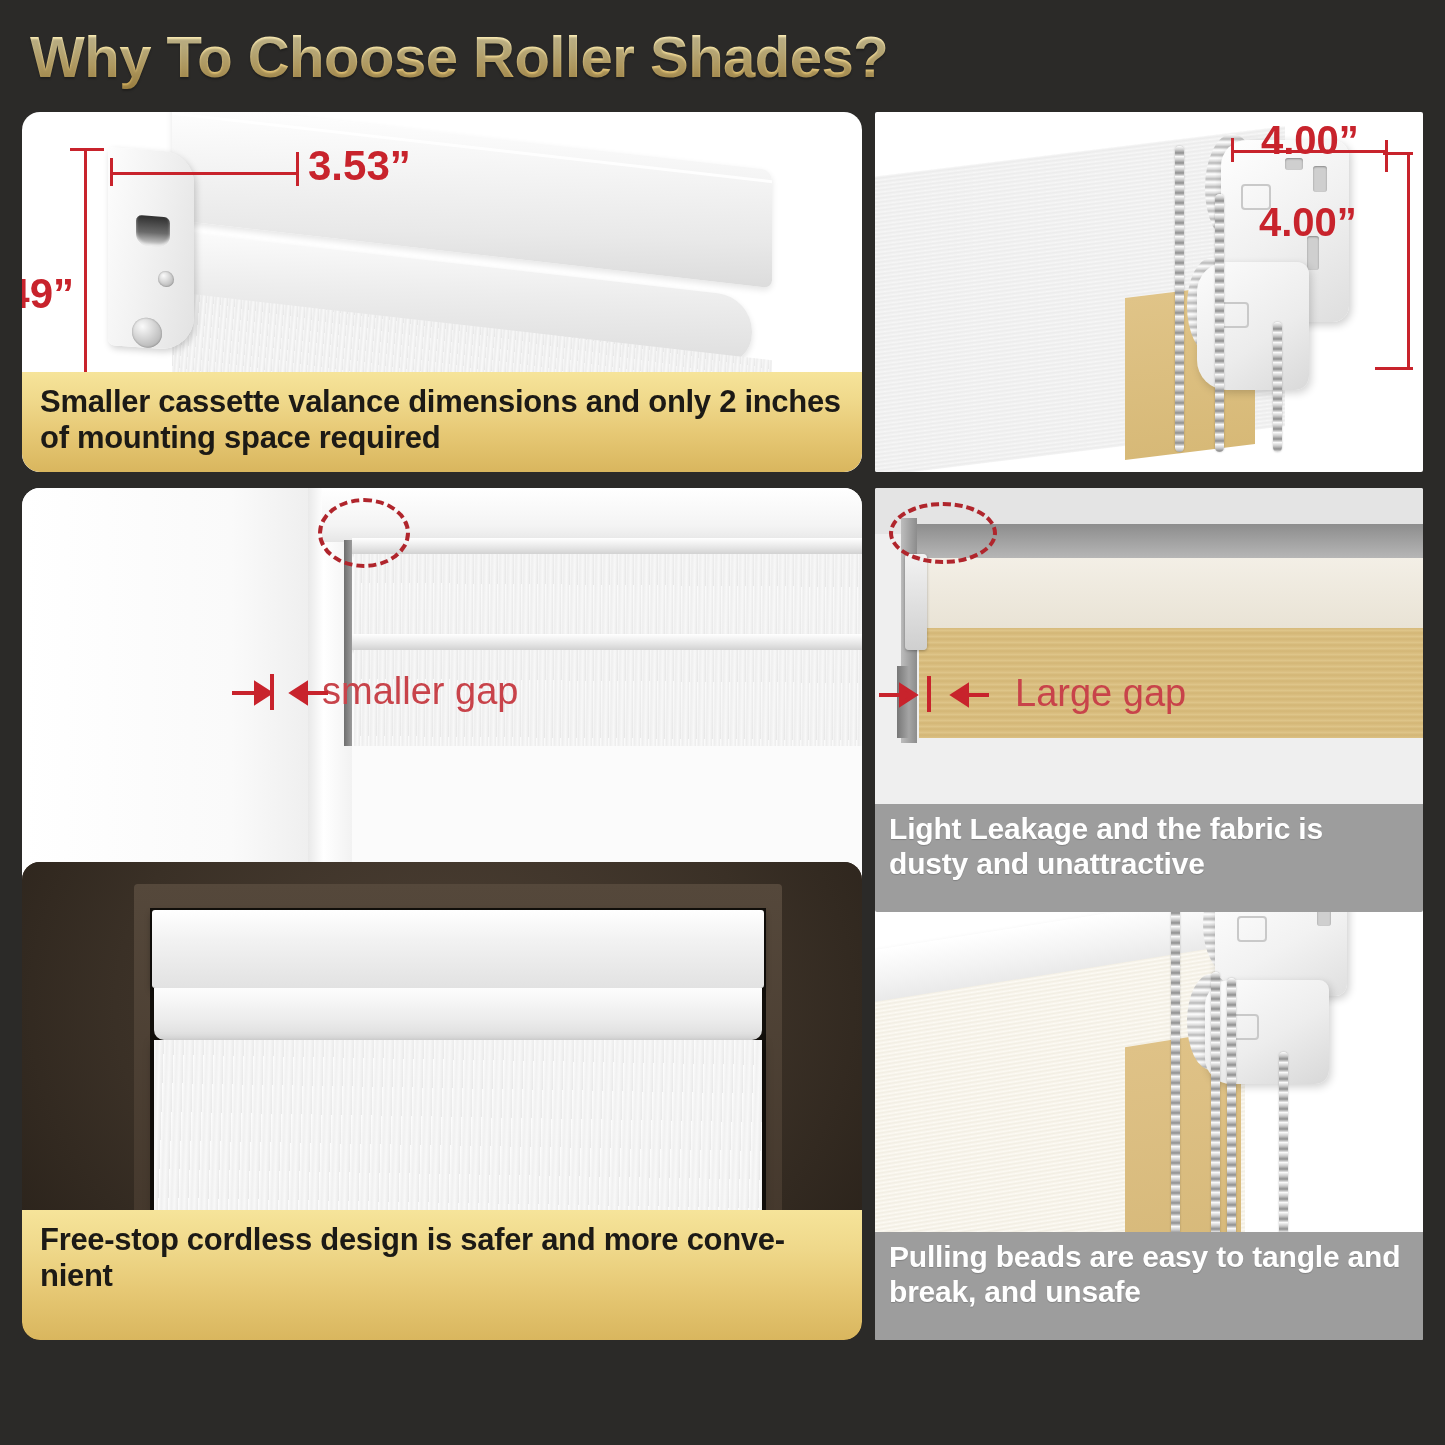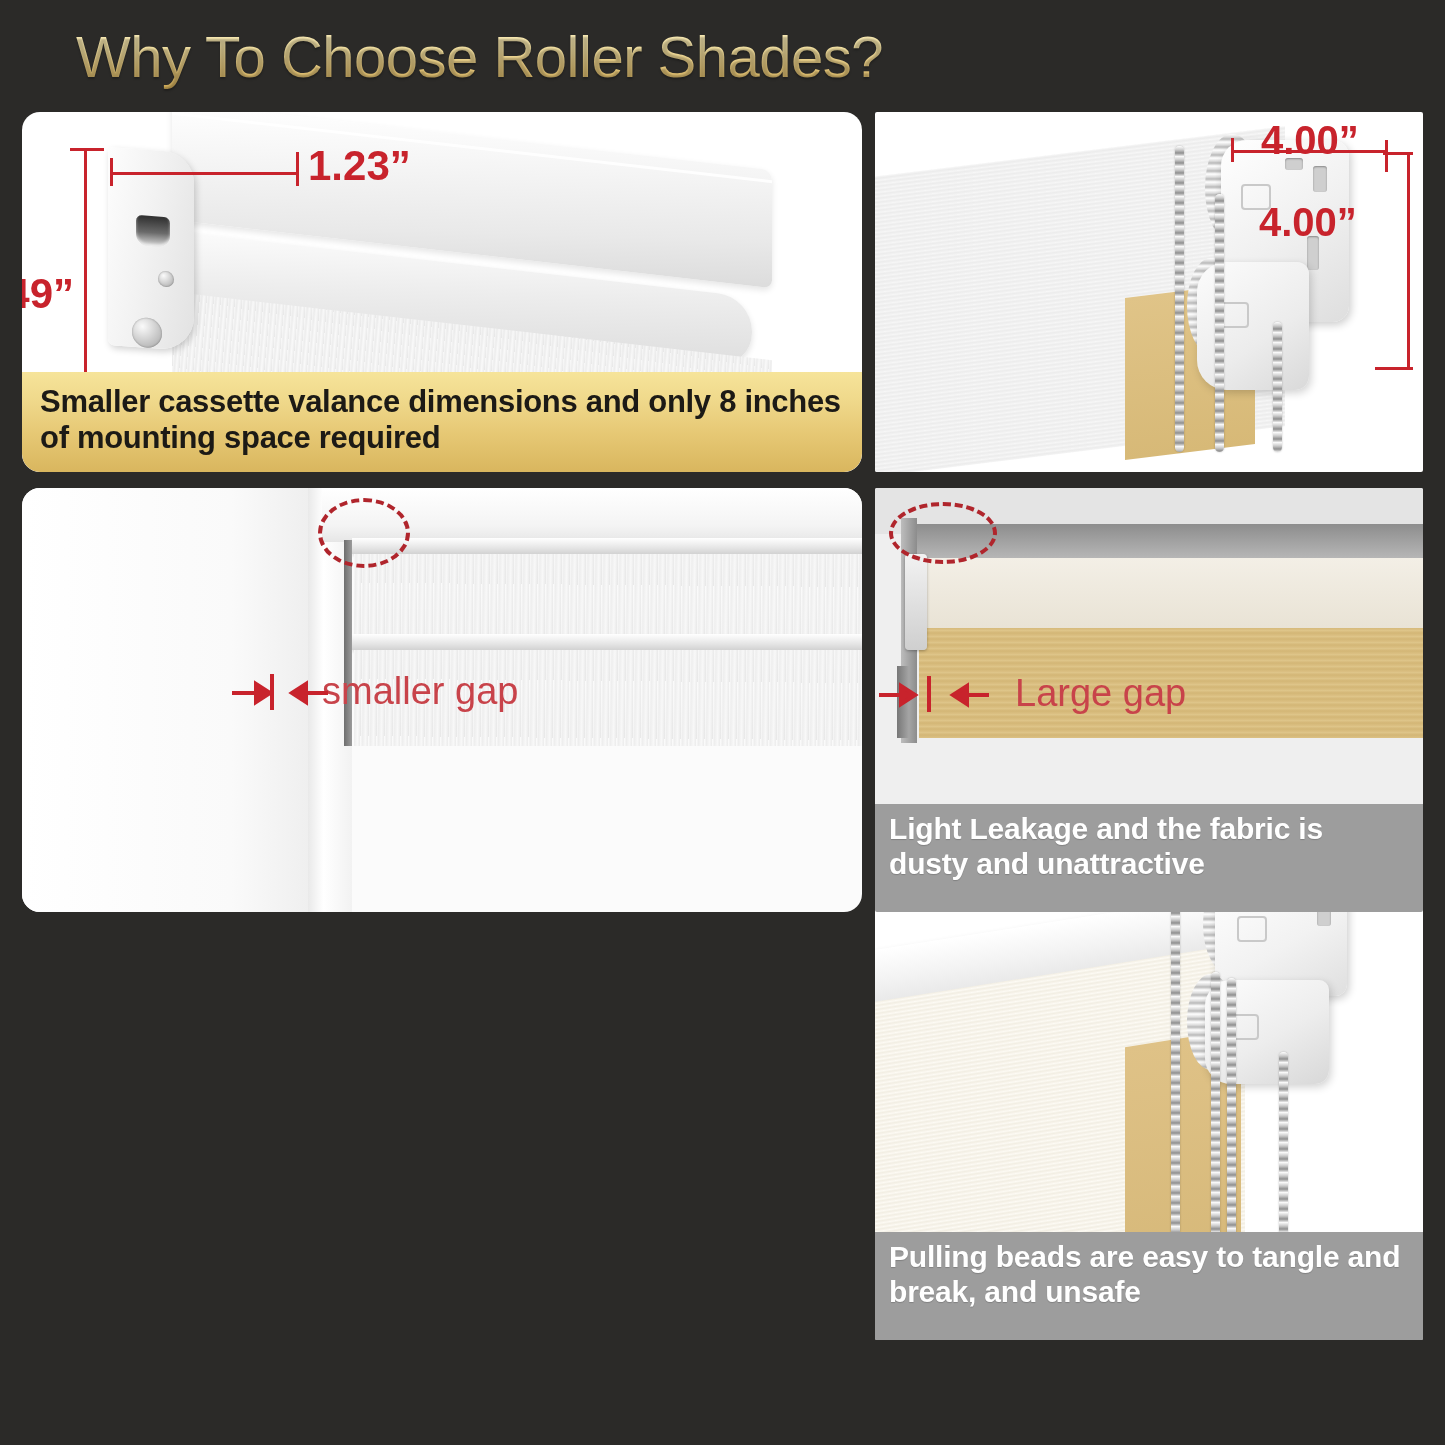--- a/index.html
+++ b/index.html
@@ -14,31 +14,30 @@
     width: 1445px; height: 1445px;
     background: #2b2a28;
   }
 
   
   .title {
     position: absolute;
     left: 30px; top: 22px;
     width: 1000px; height: 70px;
     font-size: 58px;
-    font-weight: normal;
+    font-weight: bold;
     letter-spacing: -0.5px;
     line-height: 70px;
     background: linear-gradient(180deg,#fdf3c8 0%,#f3e0a1 38%,#e8cb81 62%,#c9a34f 100%);
     -webkit-background-clip: text;
     background-clip: text;
     color: transparent;
     -webkit-text-fill-color: transparent;
     white-space: nowrap;
     text-shadow: 0 2px 2px rgba(0,0,0,0.25);
-    margin-left: 46px;
   }
 
   
   .panel { position: absolute; overflow: hidden; }
   .panel.left  { left: 22px;  width: 840px; border-radius: 18px; }
   .panel.right { left: 875px; width: 548px; border-radius: 2px; }
 
   .row1 { top: 112px; height: 360px; }
   .row2 { top: 488px; height: 424px; }
   .row3 { top: 862px; height: 478px; }
@@ -350,28 +349,28 @@
 
       <div class="p1-endcap">
         <div class="p1-hole"></div>
         <div class="p1-screw" style="left:50px; top:120px;"></div>
         <div class="p1-screw" style="left:24px; top:168px; width:30px; height:30px;"></div>
       </div>
 
       <div class="dimline h" style="left:90px; top:60px; width:186px;"></div>
       <div class="tick" style="left:88px; top:46px; width:3px; height:28px;"></div>
       <div class="tick" style="left:274px; top:40px; width:3px; height:34px;"></div>
-      <div class="dim" style="left:286px; top:30px; font-size:42px;">1.23”</div>
+      <div class="dim" style="left:286px; top:30px; font-size:42px;">3.53”</div>
 
       <div class="dimline v" style="left:62px; top:38px; height:288px;"></div>
       <div class="tick" style="left:48px; top:36px; width:34px; height:3px;"></div>
       <div class="tick" style="left:48px; top:323px; width:34px; height:3px;"></div>
       <div class="dim" style="left:-118px; top:158px; font-size:42px; width:170px; text-align:right;">5.49”</div>
     </div>
-    <div class="caption gold cap-h-100">Smaller cassette valance dimensions and only 8 inches of mounting space required</div>
+    <div class="caption gold cap-h-100">Smaller cassette valance dimensions and only 2 inches of mounting space required</div>
   </div>
 
   <div class="panel right row1" id="p2">
     <div class="stage">
       <div class="p2-fabric-white"></div>
       <div class="p2-fabric-beige"></div>
 
       <div class="roller-pill" style="left:330px; top:22px; width:54px; height:108px;"></div>
       <div class="p2-bracket">
         <div class="p2-slot" style="left:64px; top:18px; width:18px; height:12px;"></div>
@@ -443,20 +442,43 @@
       </svg>
       <div style="position:absolute; left:52px; top:188px; width:4px; height:36px; background:#c8232c; z-index:25;"></div>
       <svg style="position:absolute; left:64px; top:190px; width:80px; height:34px; z-index:25;" viewBox="0 0 80 34">
         <path d="M50 17 L14 17 M14 17 L28 8 L28 26 Z" fill="#c8232c" stroke="#c8232c" stroke-width="4"></path>
       </svg>
       <div class="dim" style="left:140px; top:184px; font-size:38px; font-weight:normal; color:#c8434a;">Large gap</div>
     </div>
     <div class="caption grey cap-h-108">Light Leakage and the fabric is dusty and unattractive</div>
   </div>
 
+  <div class="panel left row3" id="p5">
+    <div class="stage">
+      <div class="r-wall"></div>
+      <div class="r-frame"></div>
+      <div class="r-frame-in"></div>
+
+      <div class="r-window">
+
+        <div class="tree" style="left:116px; width:150px; height:126px;"></div>
+
+        <div class="tree" style="left:360px; width:140px; height:132px;"></div>
+      </div>
+
+      <div class="r-pull"></div>
+      <div class="r-hand"></div>
+
+      <div class="r-cass"></div>
+      <div class="r-cass2"></div>
+      <div class="r-shade"></div>
+      <div class="r-bottom"></div>
+    </div>
+    <div class="caption gold cap-h-130">Free-stop cordless design is safer and more conve-nient</div>
+  </div>
 
   <div class="panel right row3" id="p6">
     <div class="stage">
       <div class="p6-tube"></div>
       <div class="p6-fabricA"></div>
       <div class="p6-fabricB"></div>
 
       <div class="roller-pill" style="left:328px; top:12px; width:52px; height:100px;"></div>
       <div class="p6-brkA">
         <div class="p2-slot" style="left:74px; top:16px; width:20px; height:12px;"></div>

